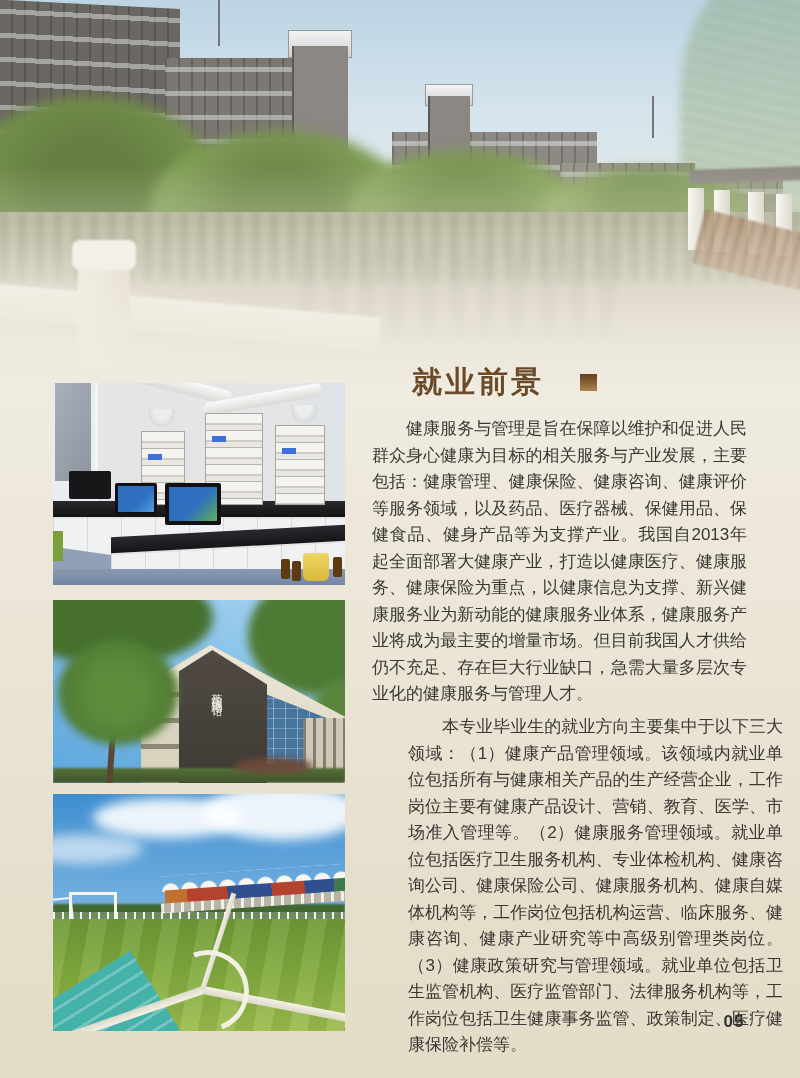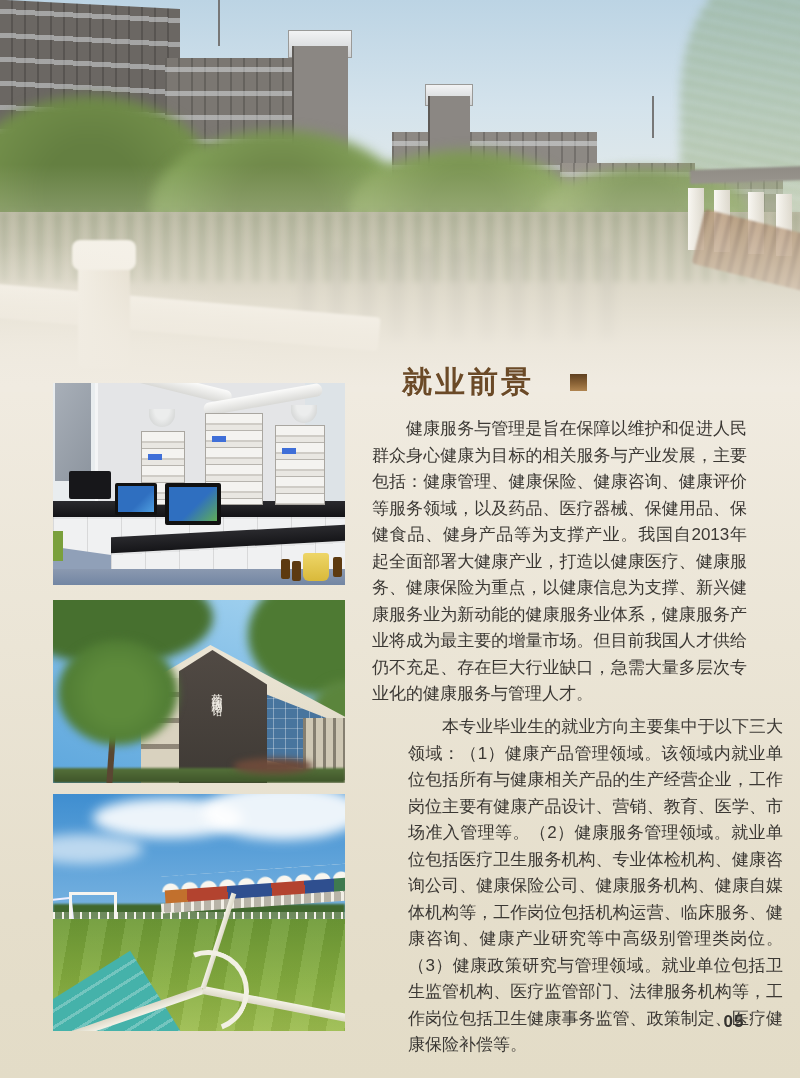--- a/index.html
+++ b/index.html
@@ -142,21 +142,21 @@
   .track{left:-60px;top:196px;width:180px;height:110px;background:#45b2aa;transform:rotate(-32deg);
     background-image:repeating-linear-gradient(0deg,rgba(255,255,255,.25) 0 3px,transparent 3px 14px);}
   .wline{background:linear-gradient(180deg,#f3f1e6,#ddd9c8);transform-origin:left center;}
   .wl-left{left:150px;top:192px;width:175px;height:8px;transform:rotate(161deg);}
   .wl-right{left:150px;top:192px;width:150px;height:8px;transform:rotate(11deg);}
   .wl-up{left:150px;top:192px;width:100px;height:5px;transform:rotate(-72deg);}
   .wl-arc{left:114px;top:156px;width:72px;height:72px;border:5px solid transparent;
     border-top-color:#f2f0e4;border-right-color:#f2f0e4;border-radius:50%;transform:rotate(24deg);}
 
   
-  .headrow{position:absolute;left:402px;top:364px;display:flex;align-items:center;gap:36px;}
+  .headrow{position:absolute;left:412px;top:364px;display:flex;align-items:center;gap:36px;}
   .head-title{margin:0;font-family:"Liberation Serif",serif;font-weight:700;font-size:30px;line-height:36px;
     color:#6b4a27;letter-spacing:3px;text-shadow:0 1px 0 rgba(255,255,255,.5);}
   .sq{width:17px;height:17px;background:linear-gradient(180deg,#5f4020 0%,#8a6336 55%,#b08550 100%);}
   .body{position:absolute;left:372px;width:375px;margin:0;font-size:17px;line-height:26.5px;color:#3b3834;
     text-align:justify;text-indent:2em;font-family:"Liberation Sans",sans-serif;}
   .p1{top:416px;}
   .p2{top:714px;margin-left:36px;}
   .pagenum{position:absolute;left:714px;top:1012px;width:40px;text-align:center;font-size:17px;
     font-weight:600;color:#33312d;letter-spacing:1px;}
 </style>

